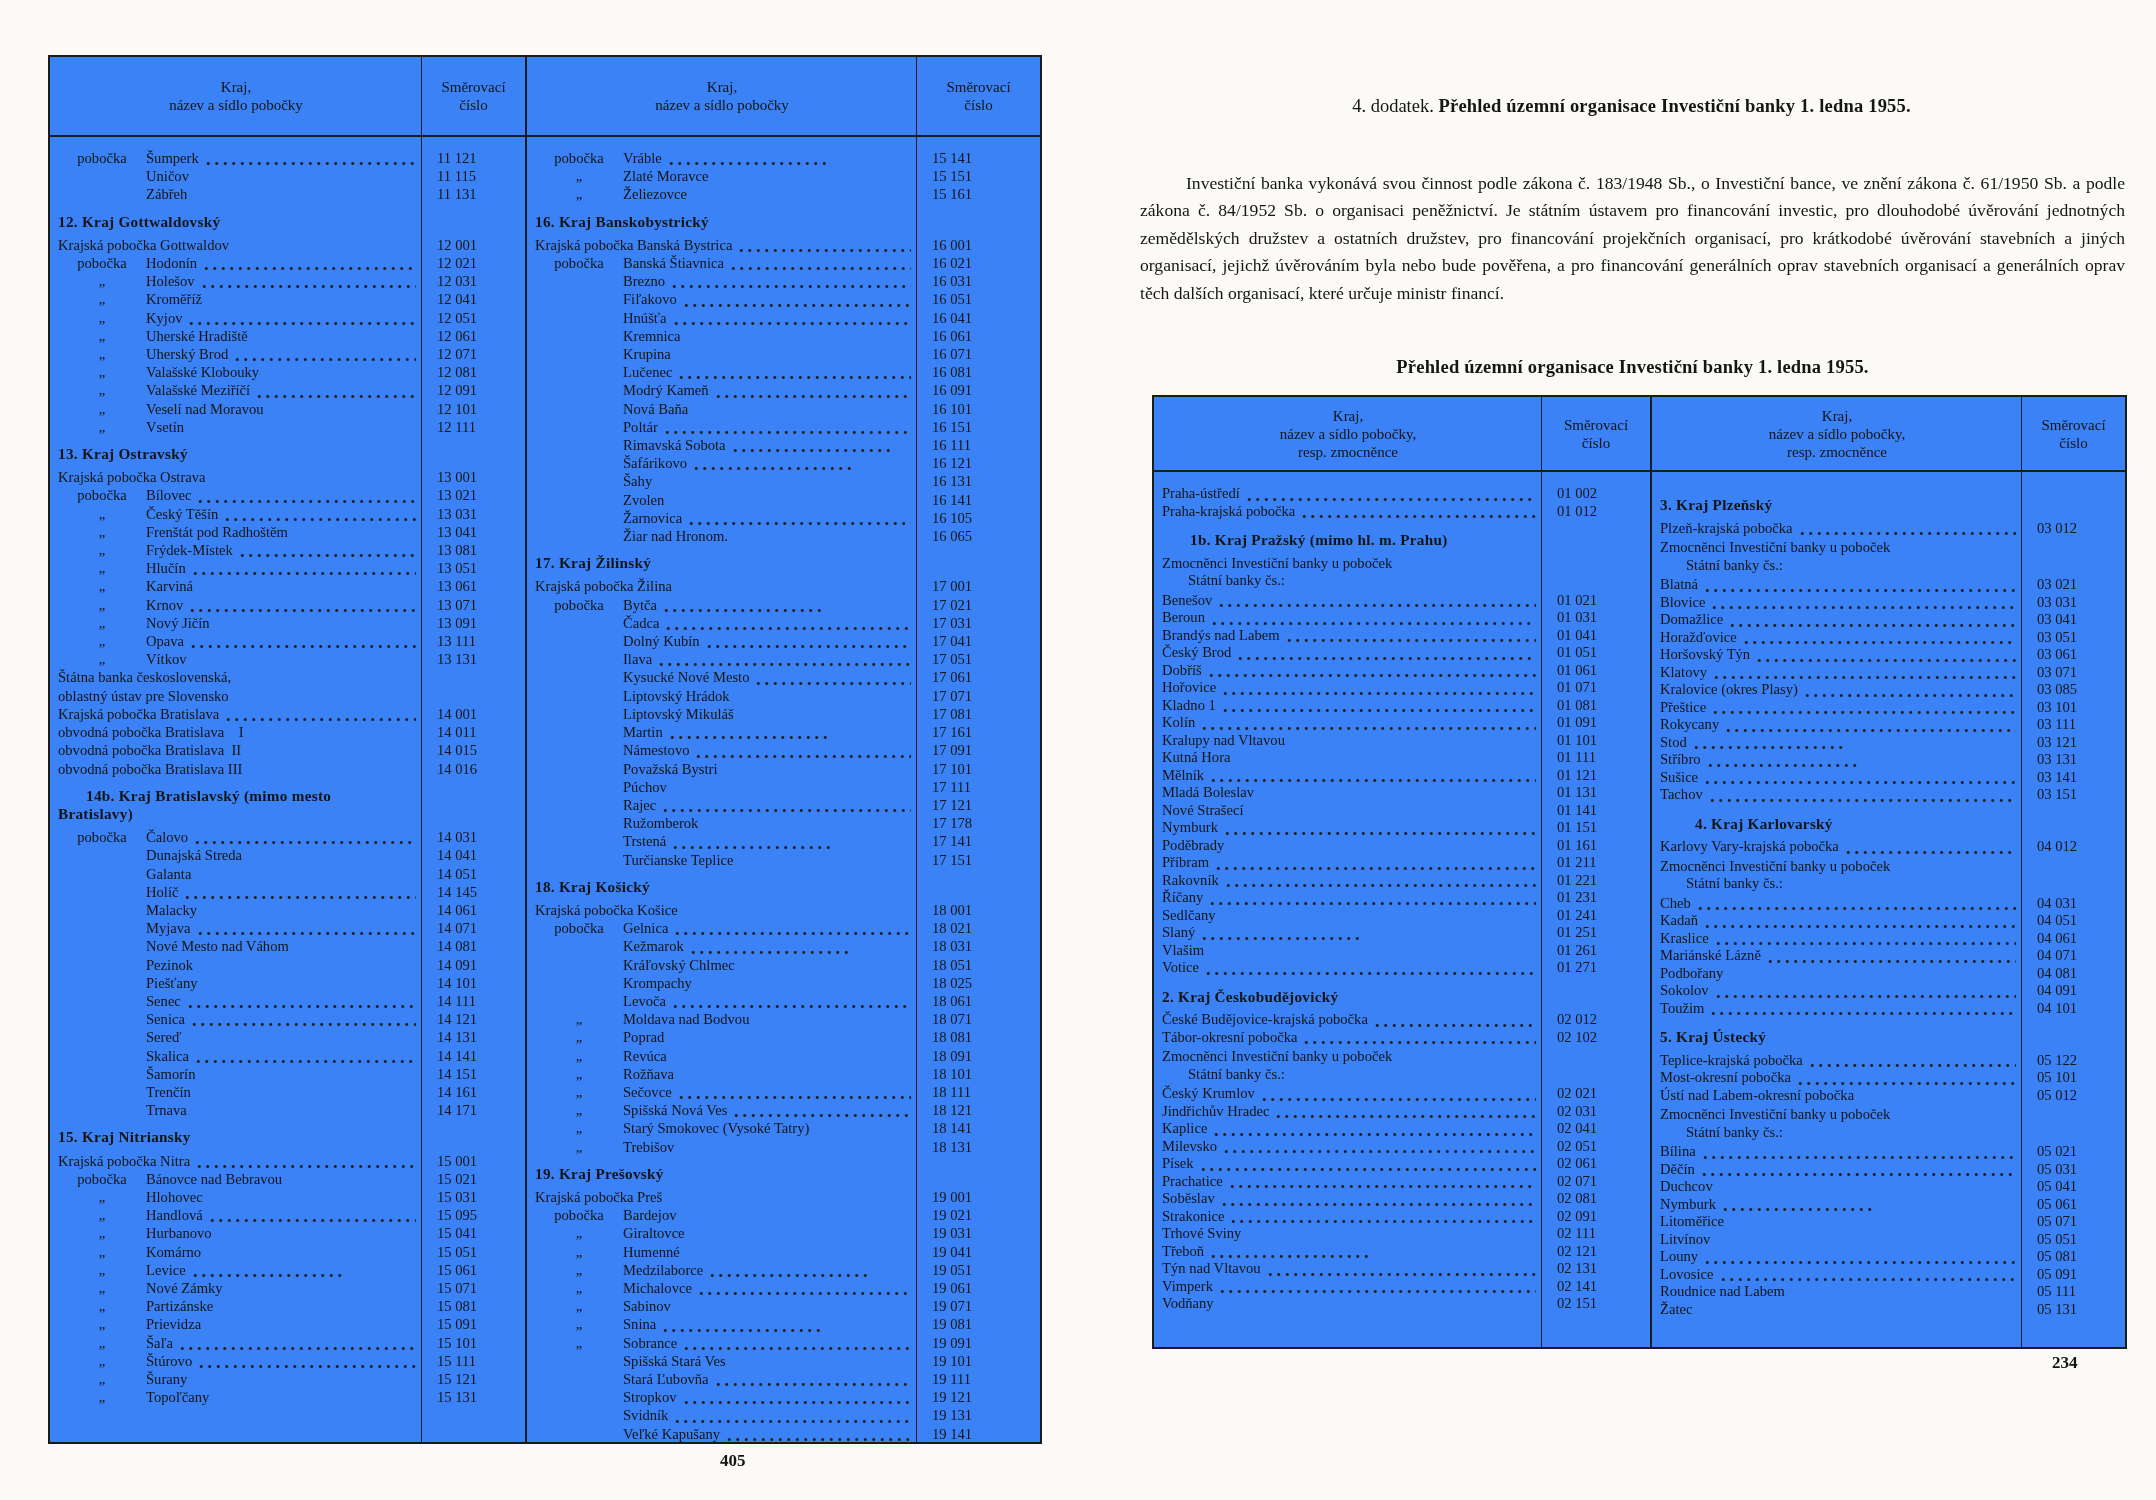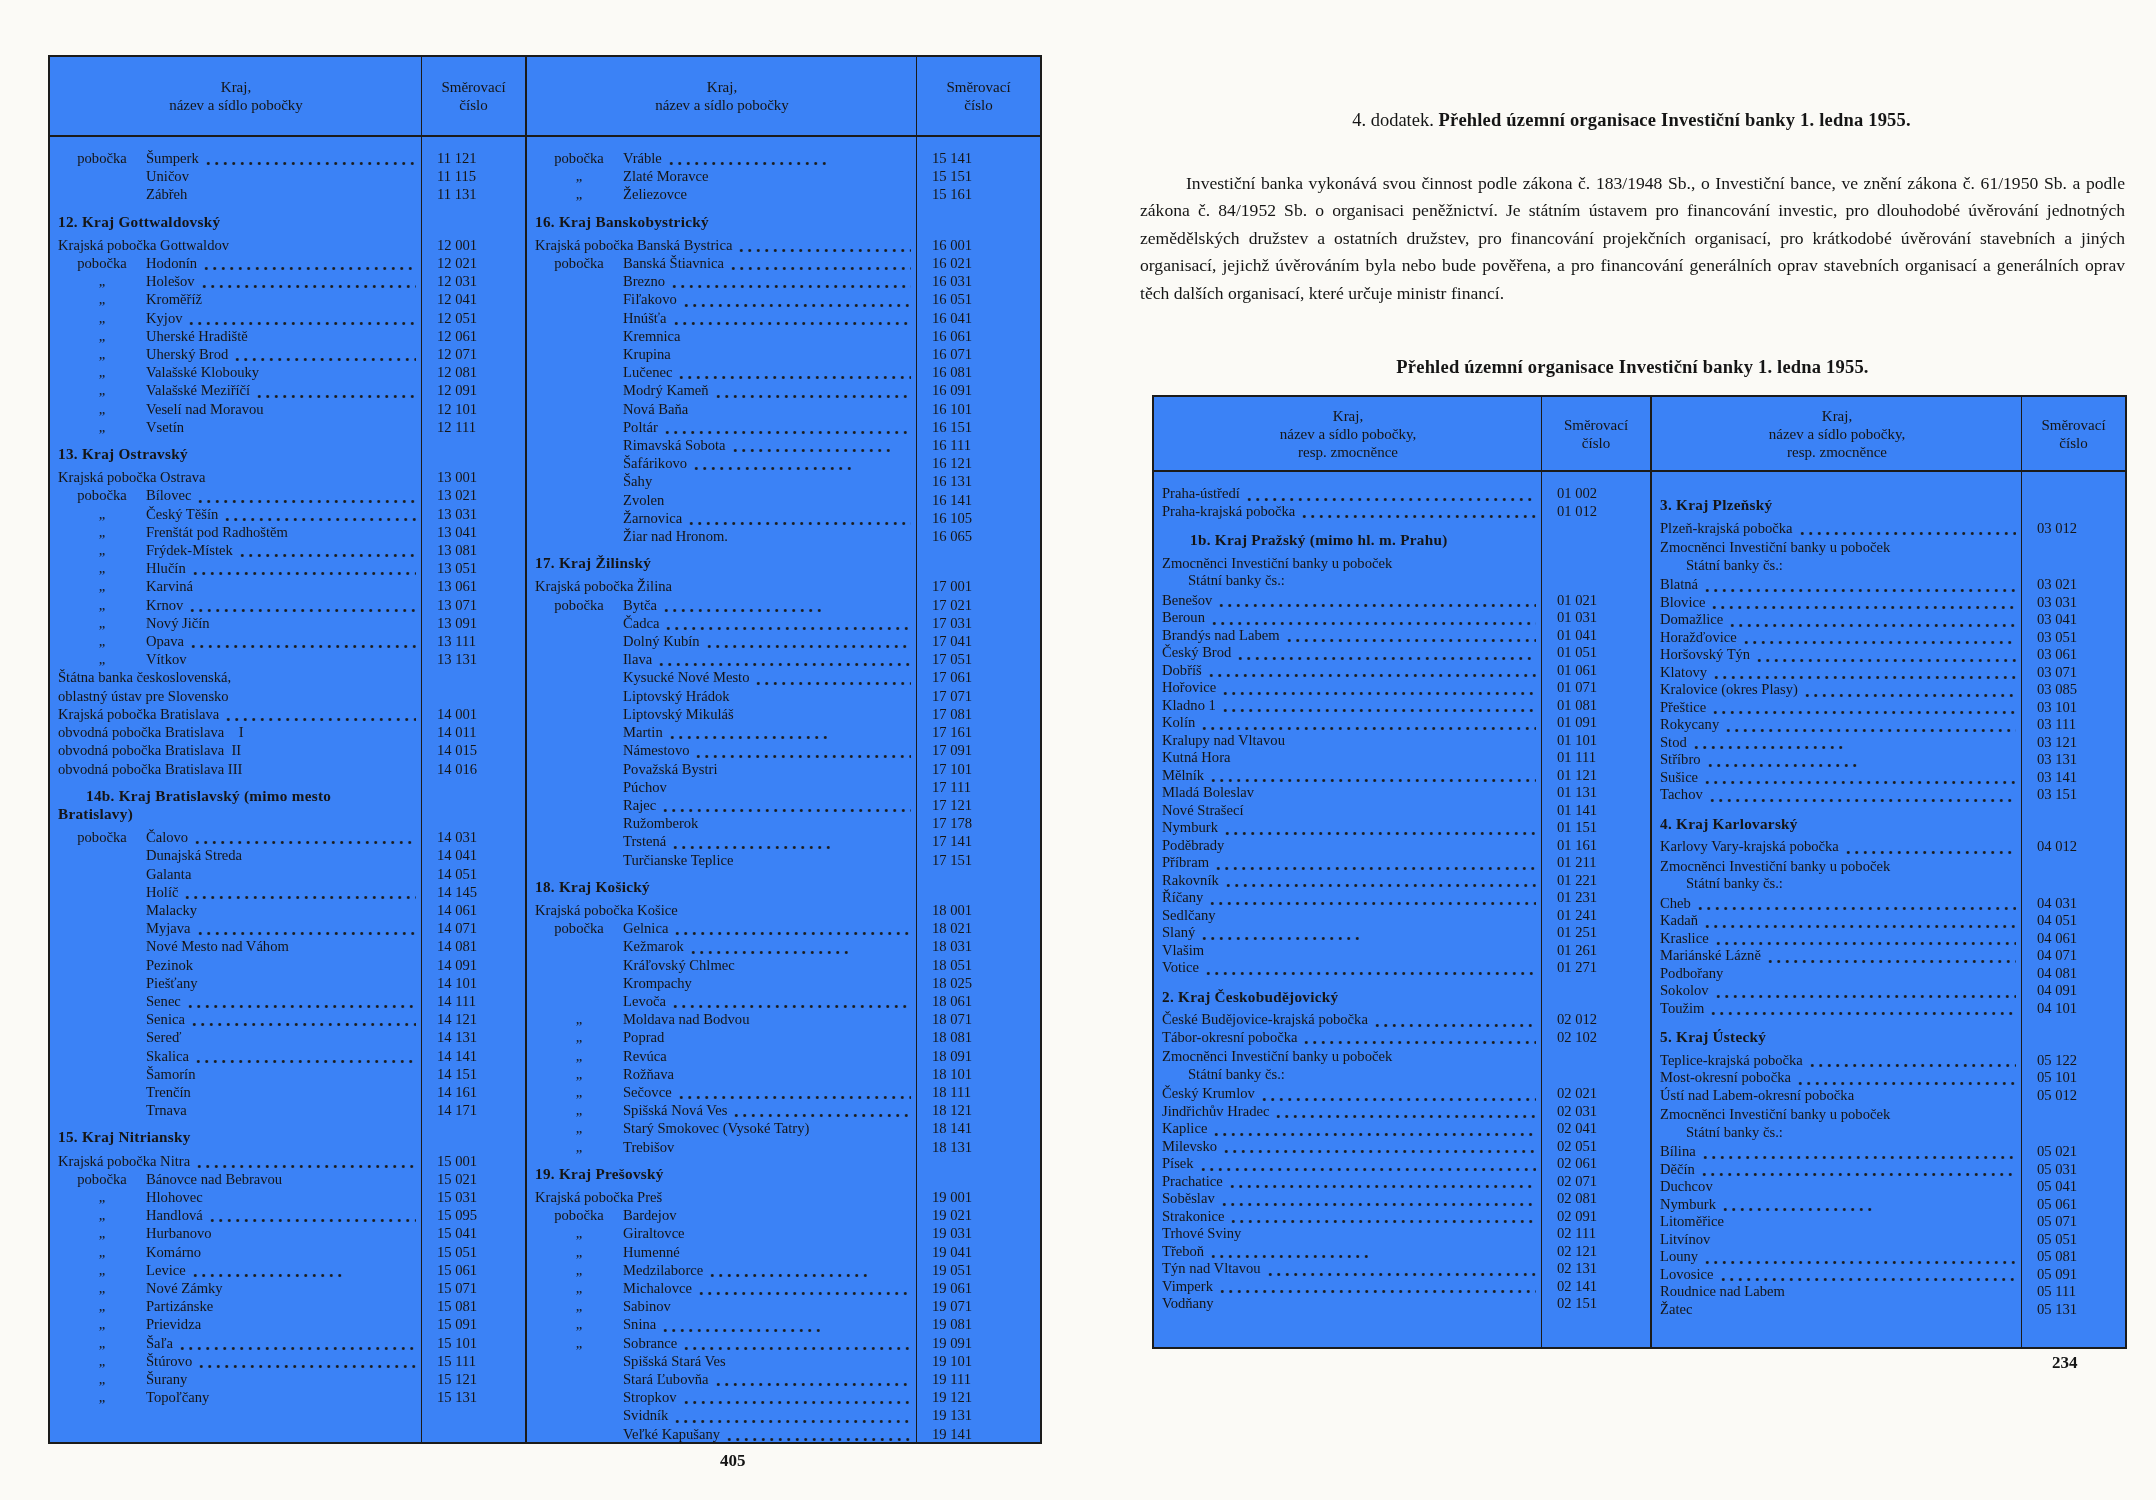--- a/index.html
+++ b/index.html
@@ -31,21 +31,21 @@
   .dots{flex:1 1 auto;height:6px;margin:0 6px 1px 5px;align-self:flex-end;
         background-image:radial-gradient(circle,#1c1c1c 1.25px,transparent 1.55px);
         background-size:8.5px 5px;background-repeat:repeat-x;background-position:left bottom;}
   .dots.short{flex:0 0 42%;}
   .code{flex:none;width:var(--cw);padding-left:15px;box-sizing:border-box;white-space:nowrap;}
   .sec-heading{font-weight:bold;font-size:15.2px;letter-spacing:.3px;margin:9px 0 5px;margin-right:calc(var(--cw) + 4px);}
   .rp .sec-heading{margin:11px 0 6px;margin-right:calc(var(--cw) + 4px);}
   .note{margin:2px 0;}
   .note div:nth-child(2){padding-left:26px;}
   
-  .rp-title{position:absolute;left:1140px;top:110px;width:983px;text-align:center;font-size:18.5px;}
+  .rp-title{position:absolute;left:1140px;top:96px;width:983px;text-align:center;font-size:18.5px;}
   .rp-title b{letter-spacing:.2px;}
   .rp-para{position:absolute;left:1140px;top:170px;width:985px;margin:0;font-size:17.6px;line-height:27.4px;text-align:justify;text-indent:46px;}
   .rp-subtitle{position:absolute;left:1140px;top:357px;width:985px;text-align:center;font-weight:bold;font-size:18.5px;letter-spacing:.2px;}
   
   .pageno{position:absolute;font-weight:bold;font-size:17px;}
   .pageno.left{left:720px;top:1451px;}
   .pageno.right{left:2052px;top:1353px;font-size:17px;}
 </style>
 </head>
 <body>
@@ -1451,21 +1451,21 @@
               <div class="code">03 141</div>
             </div>
             <div class="line">
               <div class="txt">
                 <span class="nm">Tachov</span>
                 <span class="dots"></span>
               </div>
               <div class="code">03 151</div>
             </div>
             <div class="sec-heading">
-              <div style="padding-left: 0px;">4. Kraj Karlovarský</div>
+              <div style="padding-left: 0px; margin-left: 35px;">4. Kraj Karlovarský</div>
             </div>
             <div class="line">
               <div class="txt">
                 <span class="nm">Karlovy Vary-krajská pobočka</span>
                 <span class="dots"></span>
               </div>
               <div class="code">04 012</div>
             </div>
             <div class="note">
               <div>Zmocněnci Investiční banky u poboček</div>

